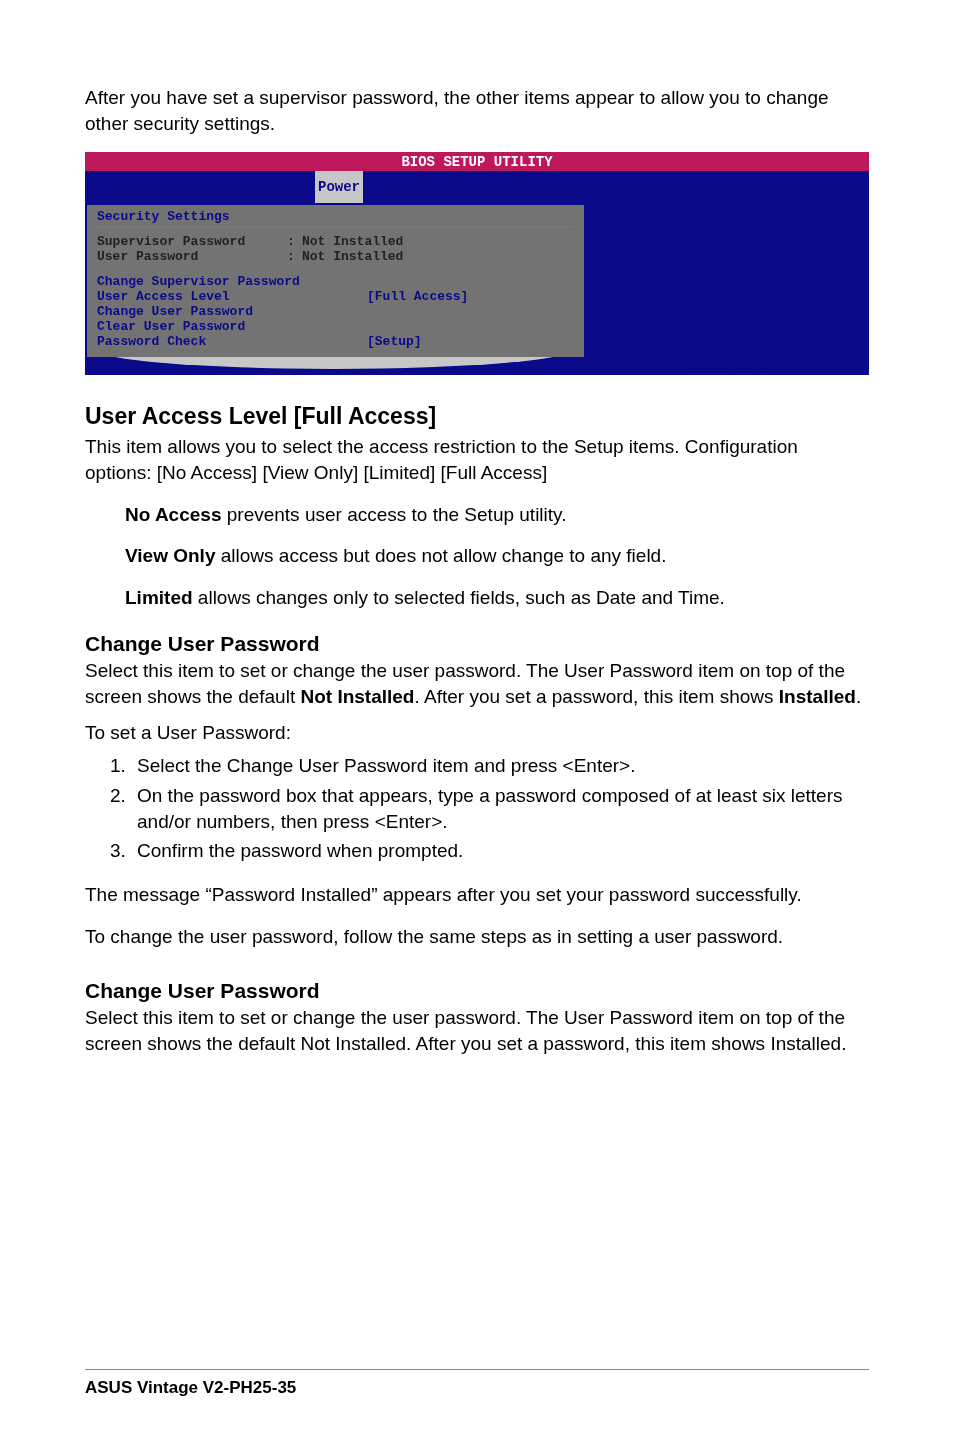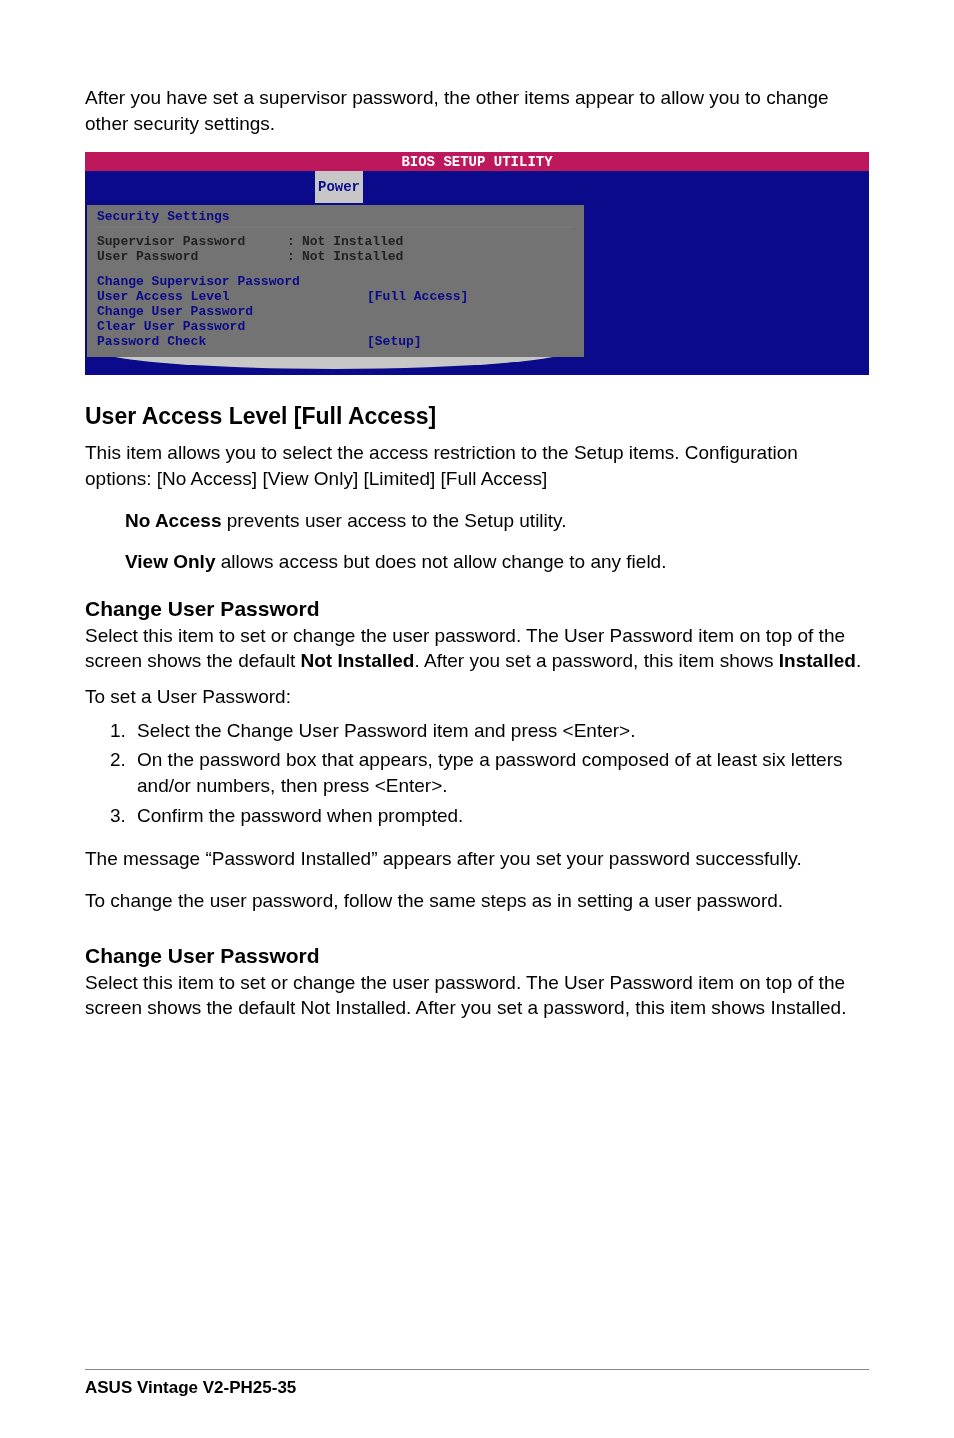--- a/index.html
+++ b/index.html
@@ -113,21 +113,21 @@
     right: 2px;
     top: -12px;
     width: 35%;
     height: 24px;
     background: #0a0a8a;
     border-radius: 0 0 55% 55% / 0 0 100% 100%;
   }
   h2.section {
     font-size: 23px;
     font-weight: bold;
-    margin: 8px 0 10px 0;
+    margin: 8px 0 4px 0;
   }
   h2.subsection {
     font-size: 21px;
     font-weight: bold;
     margin: 14px 0 2px 0;
   }
   .indent-block {
     margin: 8px 0 8px 40px;
     font-size: 19px;
     line-height: 1.35;
@@ -207,20 +207,23 @@
 
   <h2 class="section">User Access Level [Full Access]</h2>
   <p class="body-text" style="margin-bottom:8px">This item allows you to select the access restriction to the Setup items. Configuration options: [No Access] [View Only] [Limited] [Full Access]</p>
 
   <div class="indent-block">
     <b>No Access</b><span> prevents user access to the Setup utility.</span>
   </div>
   <div class="indent-block">
     <b>View Only</b><span> allows access but does not allow change to any field.</span>
   </div>
+  <div class="indent-block">
+    <b>Limited</b><span> allows changes only to selected fields, such as Date and Time.</span>
+  </div>
 
   <h2 class="subsection">Change User Password</h2>
   <p class="body-text" style="margin-bottom:10px">
     <span>Select this item to set or change the user password. The User Password item on top of the screen shows the default </span><b>Not Installed</b><span>. After you set a password, this item shows </span><b>Installed</b><span>.</span>
   </p>
   <p class="body-text" style="margin-bottom:8px">To set a User Password:</p>
 
   <ol class="steps">
     <li>Select the Change User Password item and press &lt;Enter&gt;.</li>
     <li>On the password box that appears, type a password composed of at least six letters and/or numbers, then press &lt;Enter&gt;.</li>

